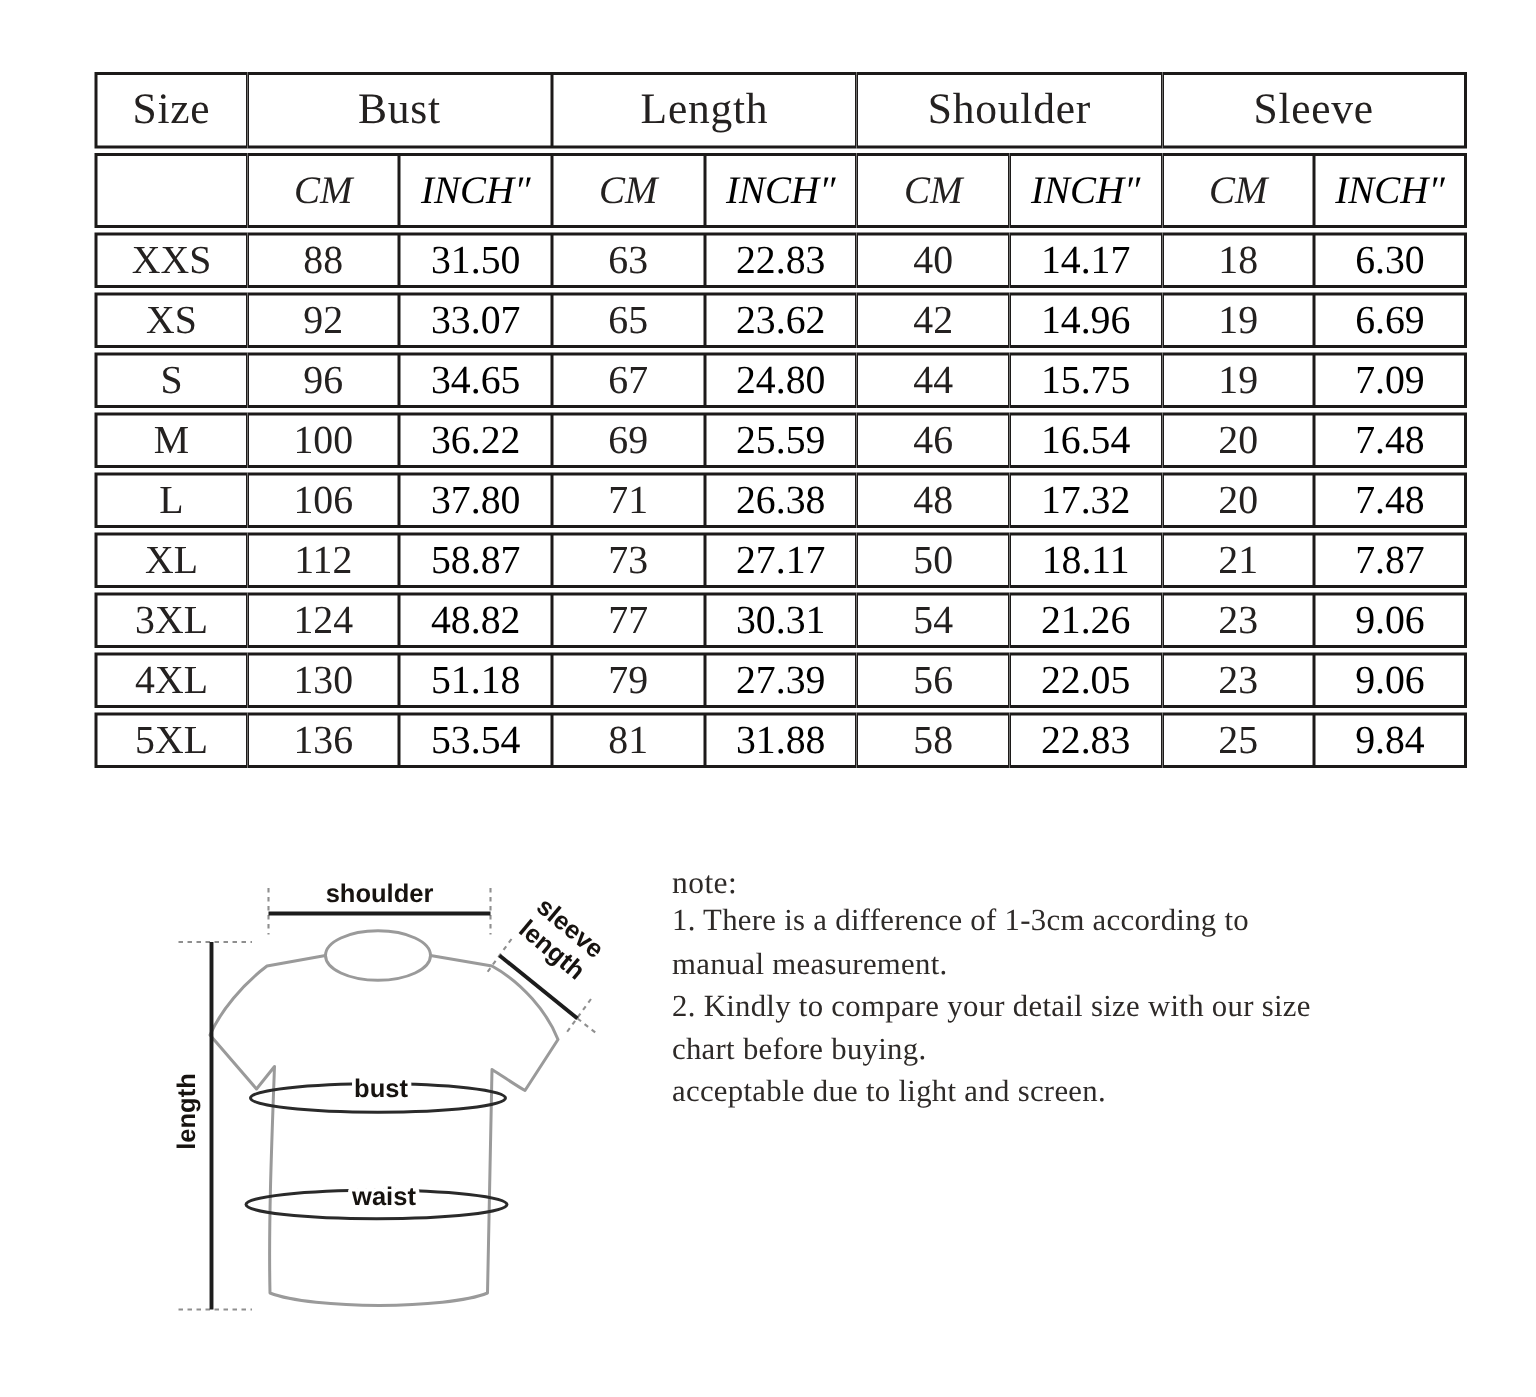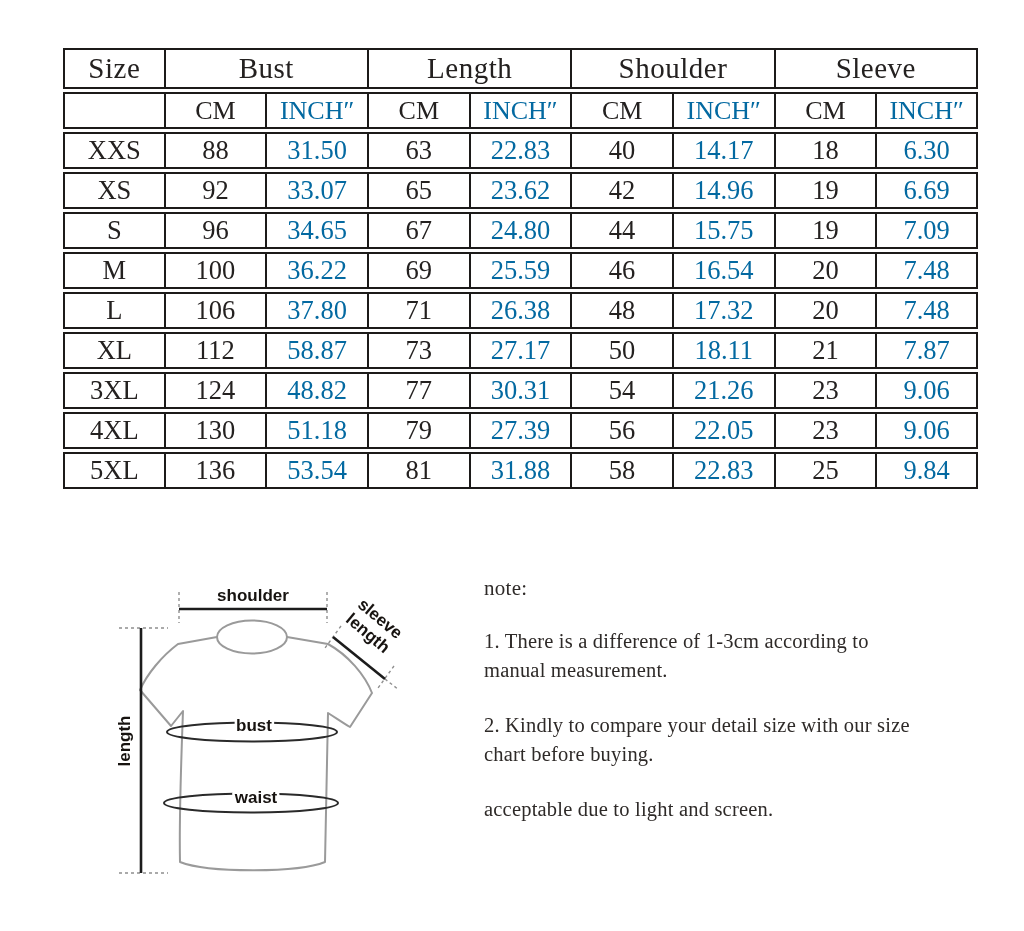--- a/index.html
+++ b/index.html
@@ -9,36 +9,36 @@
   
   .table-wrap{position:absolute;left:63px;top:45px;}
   table.size-chart{border-collapse:separate;border-spacing:0 3px;table-layout:fixed;
        width:915px;background:#fff;}
   .size-chart th,.size-chart td{
        border:2px solid #1c1a19;border-left-width:1px;border-right-width:1px;
        text-align:center;vertical-align:middle;padding:0;box-sizing:border-box;
        background:#fff;color:#242120;font-weight:400;white-space:nowrap;}
   .size-chart th:first-child,.size-chart td:first-child{border-left-width:2px;}
   .size-chart th:last-child,.size-chart td:last-child{border-right-width:2px;}
-  .size-chart tr.h1 th{height:41px;font-size:29px;letter-spacing:.5px;}
-  .size-chart tr.h2 th{height:37px;font-size:26px;}
+  .size-chart tr.h1 th{height:51px;font-size:29px;letter-spacing:.5px;}
+  .size-chart tr.h2 th{height:50px;font-size:26px;font-style:italic;}
   .size-chart td{height:37px;font-size:26.5px;}
-  .size-chart .inch{color:#0369a1;}
+  .size-chart .inch{color:#000000;}
 
   
   .diagram{position:absolute;left:110px;top:560px;width:340px;height:340px;}
   .diagram svg{display:block;}
   .dim-label{font-family:"Liberation Sans",sans-serif;font-weight:bold;
        font-size:17px;fill:#171310;}
   .halo{paint-order:stroke;stroke:#ffffff;stroke-width:5px;stroke-linejoin:round;}
 
   
-  .notes{position:absolute;left:484px;top:576px;width:500px;color:#2e2a28;}
+  .notes{position:absolute;left:448px;top:576px;width:500px;color:#2e2a28;}
   .note-title{font-size:21px;line-height:24px;letter-spacing:.3px;}
-  .note-para{margin-top:27px;font-size:20.5px;line-height:28.5px;letter-spacing:.2px;}
+  .note-para{font-size:20.5px;line-height:28.5px;letter-spacing:.2px;}
   .note-line{white-space:nowrap;}
 </style>
 </head>
 <body>
 
 <div class="table-wrap">
   <table class="size-chart">
     <tbody>
         <tr class="h1">
       <th>Size</th>

